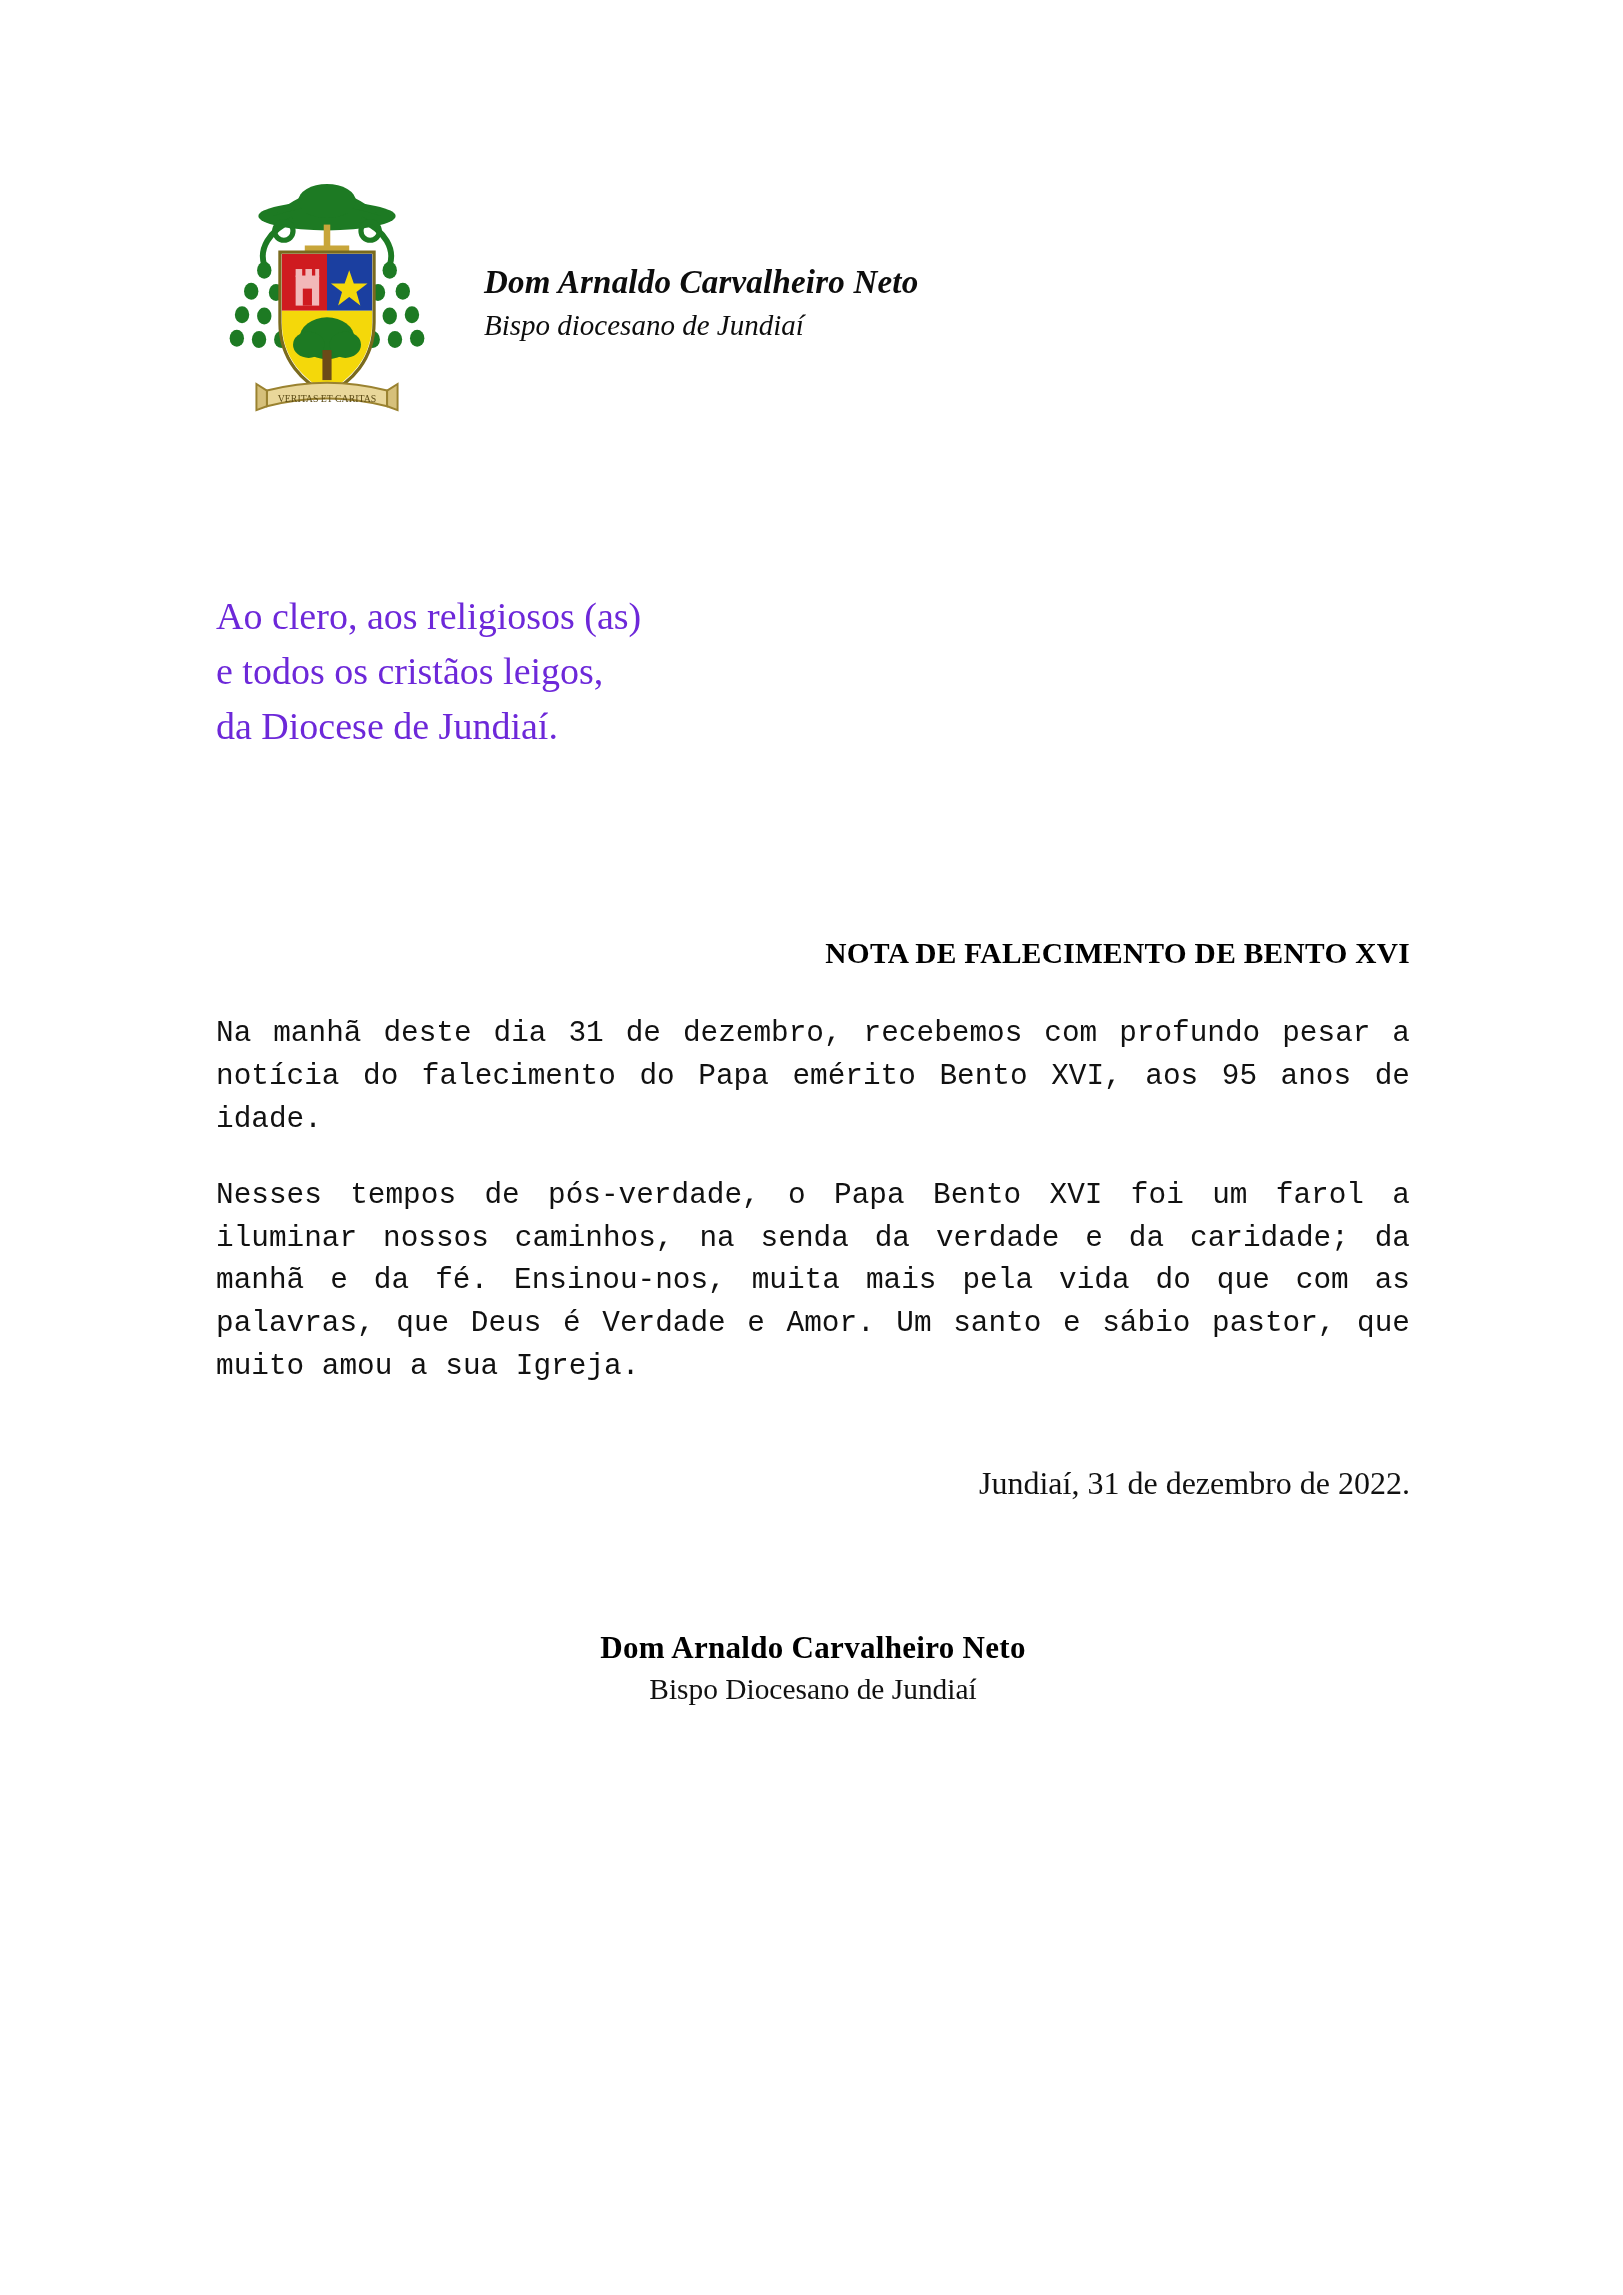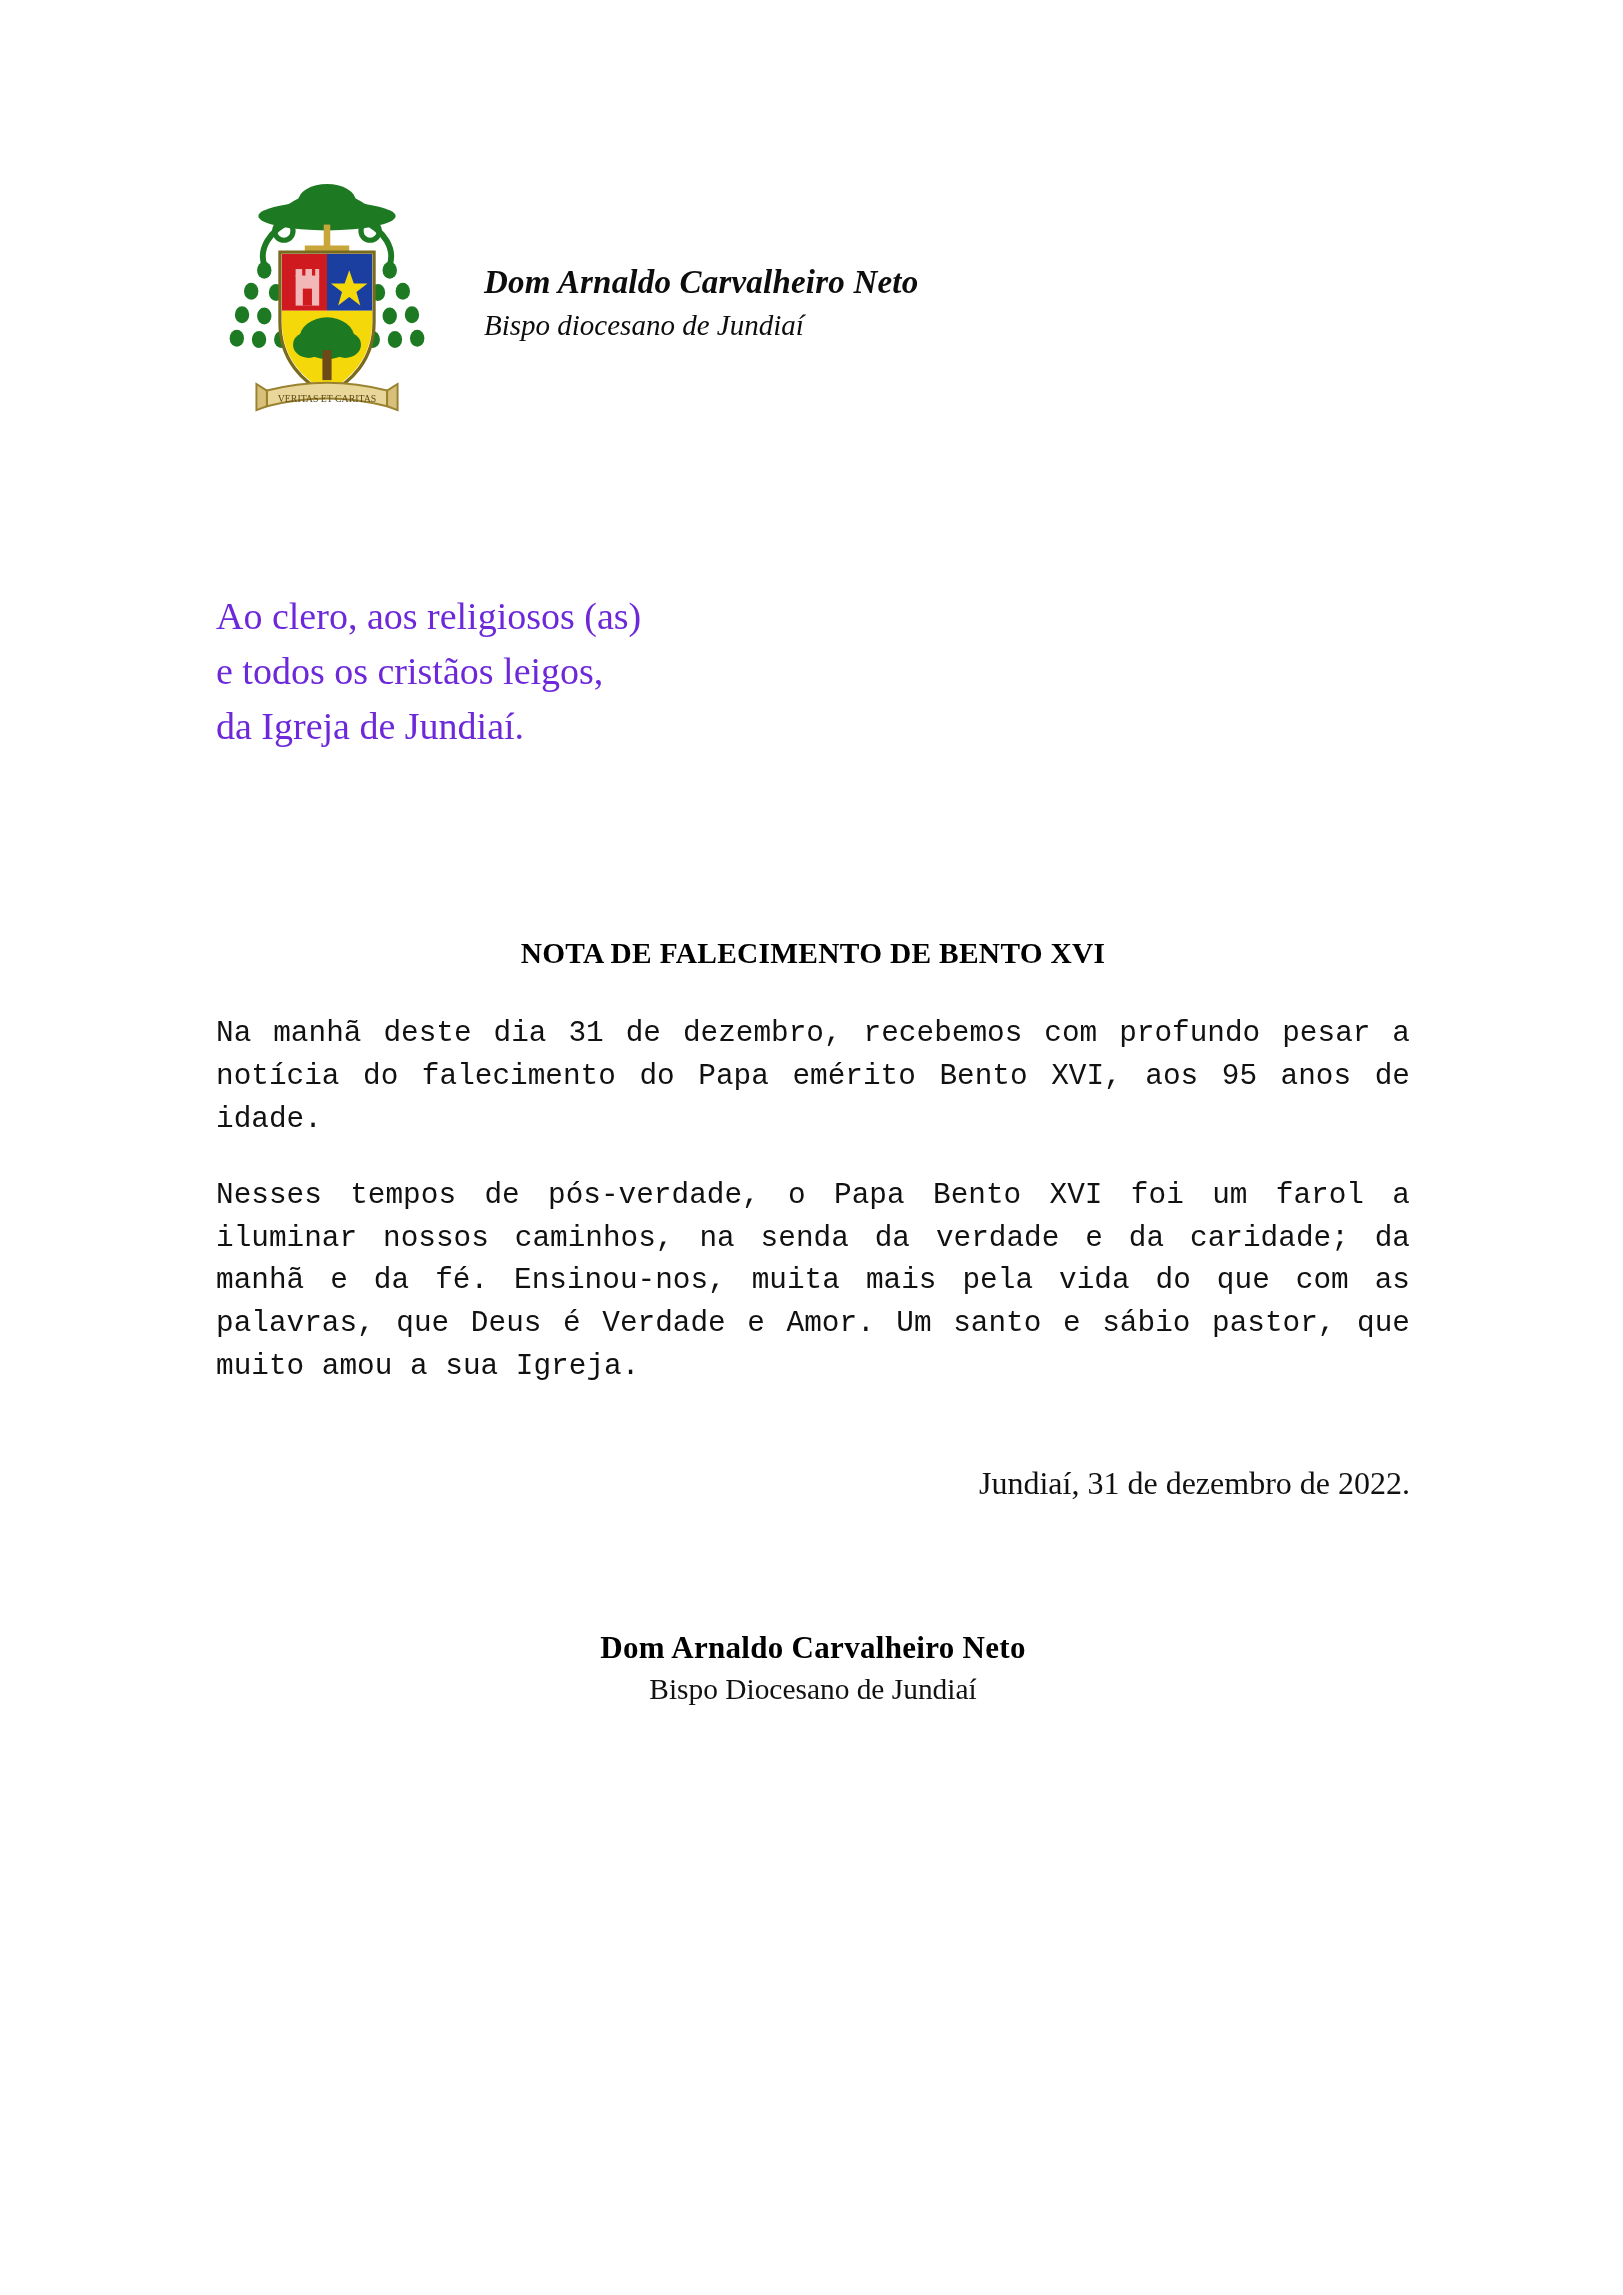--- a/index.html
+++ b/index.html
@@ -72,21 +72,21 @@
     font-family: "Liberation Serif", serif;
     font-size: 38px;
     line-height: 1.45;
     color: #6d28d9;
   }
   .addressee div {
     white-space: nowrap;
   }
 
   .doc-title {
-    text-align: center;
+    text-align: right;
     font-family: "Liberation Serif", serif;
     font-weight: bold;
     font-size: 29.4px;
     letter-spacing: 0.3px;
     margin-top: 183px;
     color: #000000;
   }
 
   .para {
     font-family: Liberation Mono, monospace;
@@ -207,21 +207,21 @@
       <div class="bishop-name">Dom Arnaldo Carvalheiro Neto</div>
       <div class="bishop-role">Bispo diocesano de Jundiaí</div>
     </div>
   </div>
 
   <div class="content">
 
     <div class="addressee">
       <div>Ao clero, aos religiosos (as)</div>
       <div>e todos os cristãos leigos,</div>
-      <div>da Igreja de Jundiaí.</div>
+      <div>da Diocese de Jundiaí.</div>
     </div>
 
     <div class="doc-title">NOTA DE FALECIMENTO DE BENTO XVI</div>
 
     <p class="para first">Na manhã deste dia 31 de dezembro, recebemos com profundo pesar a notícia do falecimento do Papa emérito Bento XVI, aos 95 anos de idade.</p>
     <p class="para">Nesses tempos de pós-verdade, o Papa Bento XVI foi um farol a iluminar nossos caminhos, na senda da verdade e da caridade; da manhã e da fé. Ensinou-nos, muita mais pela vida do que com as palavras, que Deus é Verdade e Amor. Um santo e sábio pastor, que muito amou a sua Igreja.</p>
 
     <div class="place-date">Jundiaí, 31 de dezembro de 2022.</div>
 
     <div class="signature">

